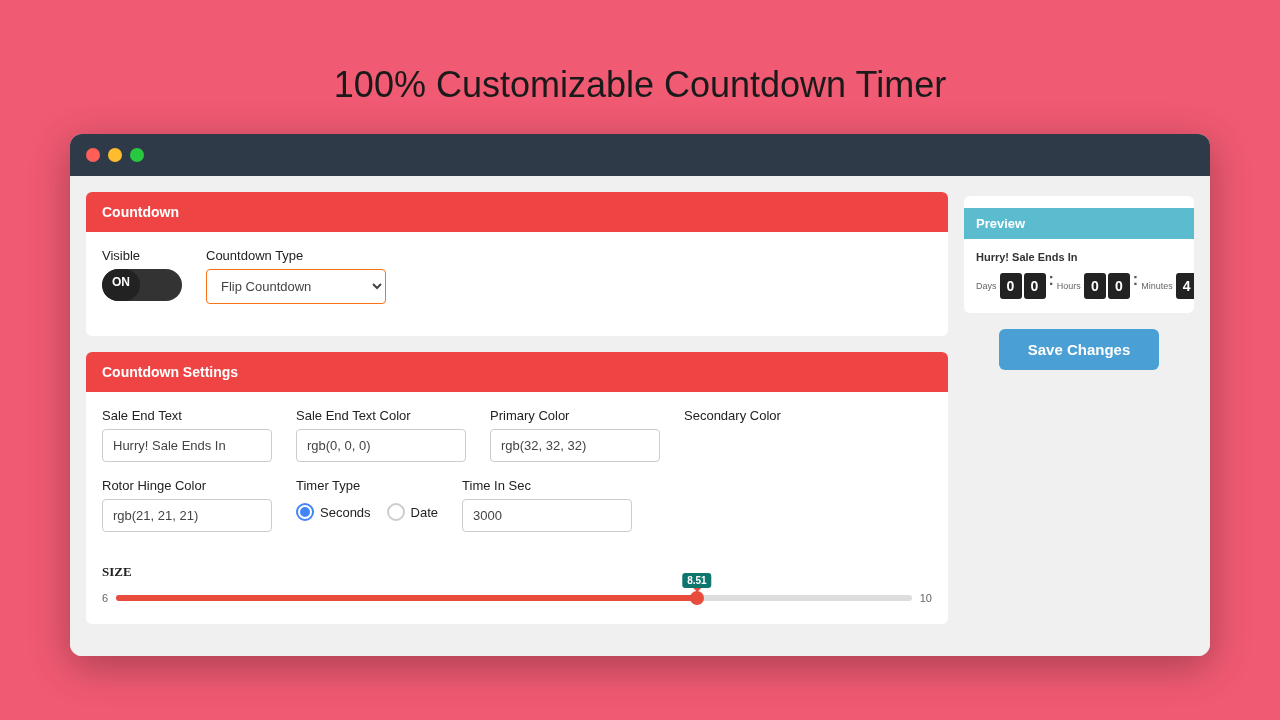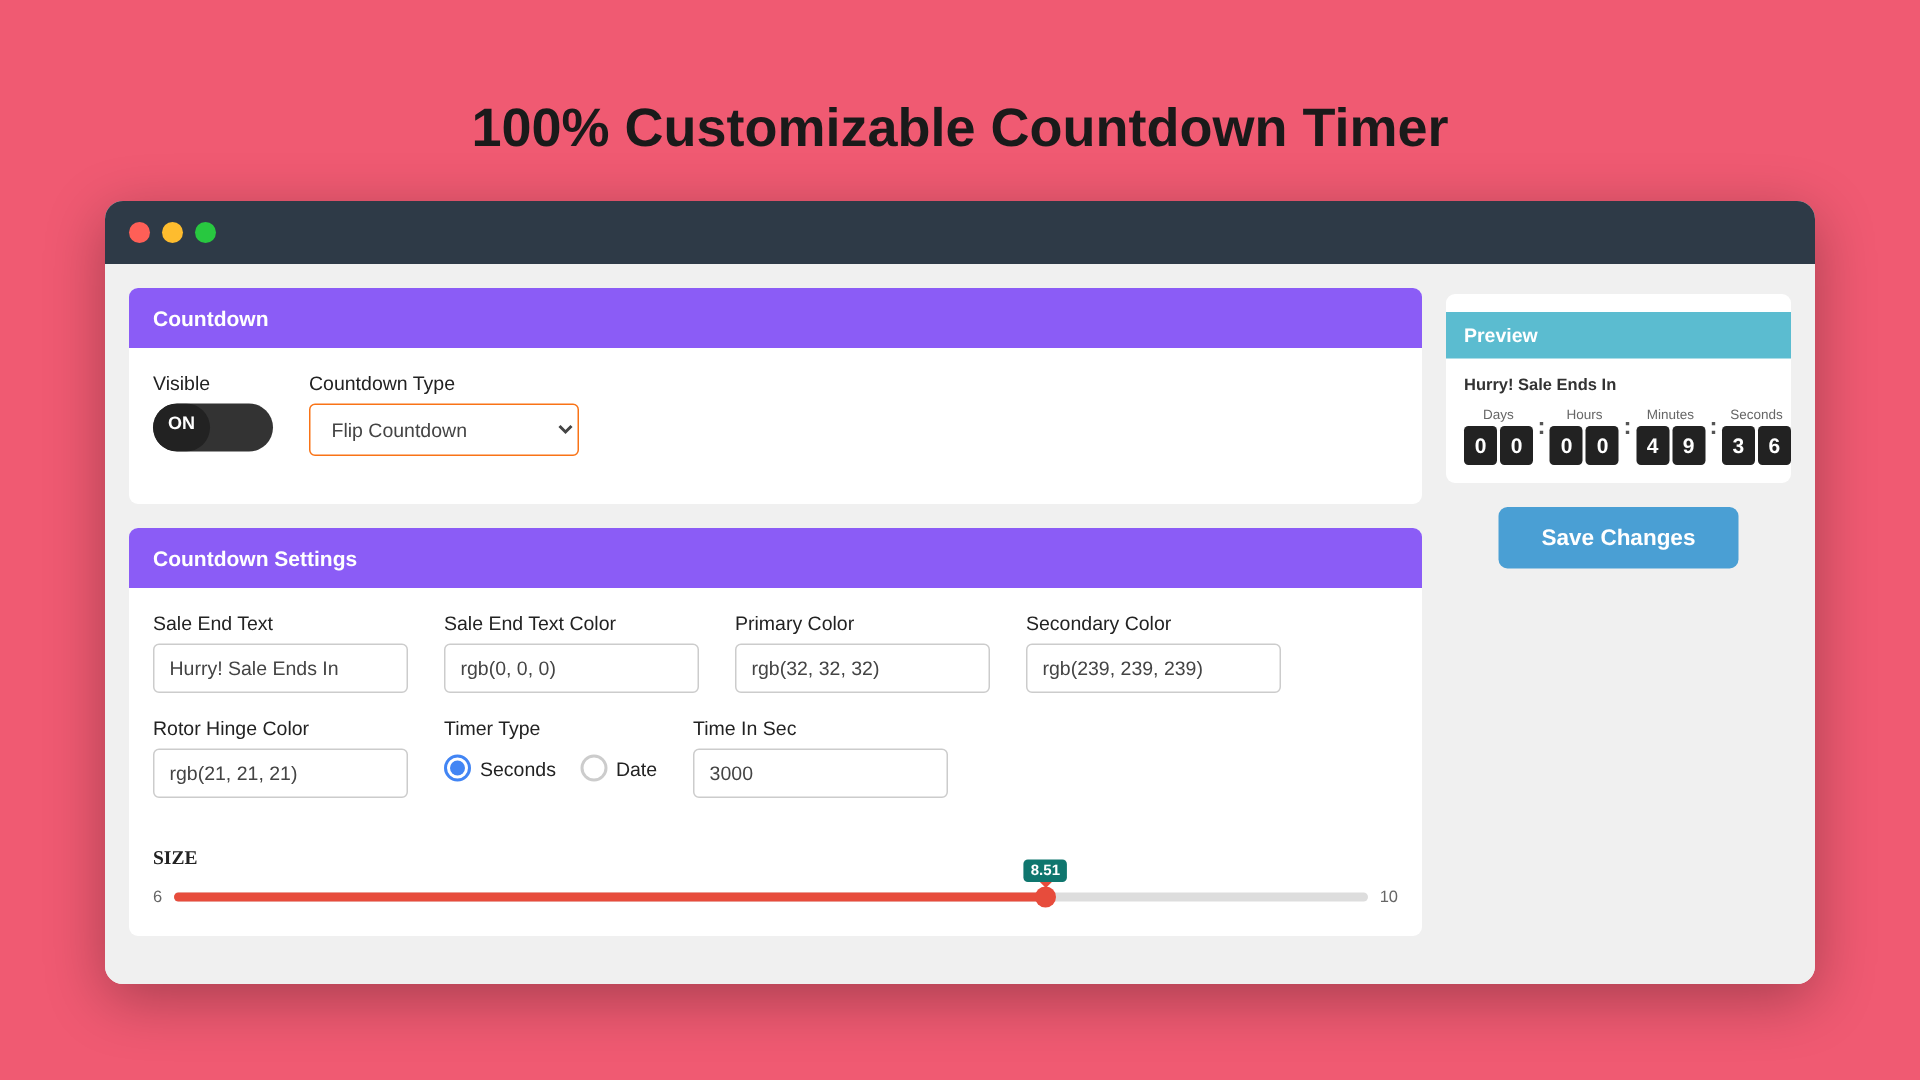--- a/index.html
+++ b/index.html
@@ -10,21 +10,21 @@
       height: 720px;
       display: flex;
       flex-direction: column;
       align-items: center;
       justify-content: center;
       overflow: hidden;
     }
 
     .page-title {
       font-size: 36px;
-      font-weight: 700;
+      font-weight: 400;
       color: #1a1a1a;
       margin-bottom: 28px;
       text-align: center;
     }
 
     .app-window {
       width: 1140px;
       background: #f0f0f0;
       border-radius: 12px;
       overflow: hidden;
@@ -64,21 +64,21 @@
     }
 
     .section {
       background: white;
       border-radius: 6px;
       overflow: hidden;
       margin-bottom: 16px;
     }
 
     .section-header {
-      background: #8b5cf6;
+      background: #ef4444;
       color: white;
       font-size: 14px;
       font-weight: bold;
       padding: 12px 16px;
     }
 
     .section-body {
       padding: 16px;
     }
 
@@ -309,21 +309,21 @@
     }
 
     .countdown-grid {
       display: flex;
       align-items: center;
       gap: 3px;
     }
 
     .countdown-unit {
       display: flex;
-      flex-direction: column;
+      flex-direction: row;
       align-items: center;
       gap: 3px;
     }
 
     .countdown-label {
       font-size: 9px;
       color: #666;
     }
 
     .flip-pair {
@@ -414,21 +414,20 @@
             <div class="field-group">
               <span class="field-label">Sale End Text Color</span>
               <input class="field-input" type="text" value="rgb(0, 0, 0)" style="">
             </div>
             <div class="field-group">
               <span class="field-label">Primary Color</span>
               <input class="field-input" type="text" value="rgb(32, 32, 32)" style="">
             </div>
             <div class="field-group">
               <span class="field-label">Secondary Color</span>
-              <input class="field-input" type="text" value="rgb(239, 239, 239)" style="">
             </div>
           </div>
 
           <div class="field-row">
             <div class="field-group">
               <span class="field-label">Rotor Hinge Color</span>
               <input class="field-input" type="text" value="rgb(21, 21, 21)" style="">
             </div>
             <div class="field-group">
               <span class="field-label">Timer Type</span>

